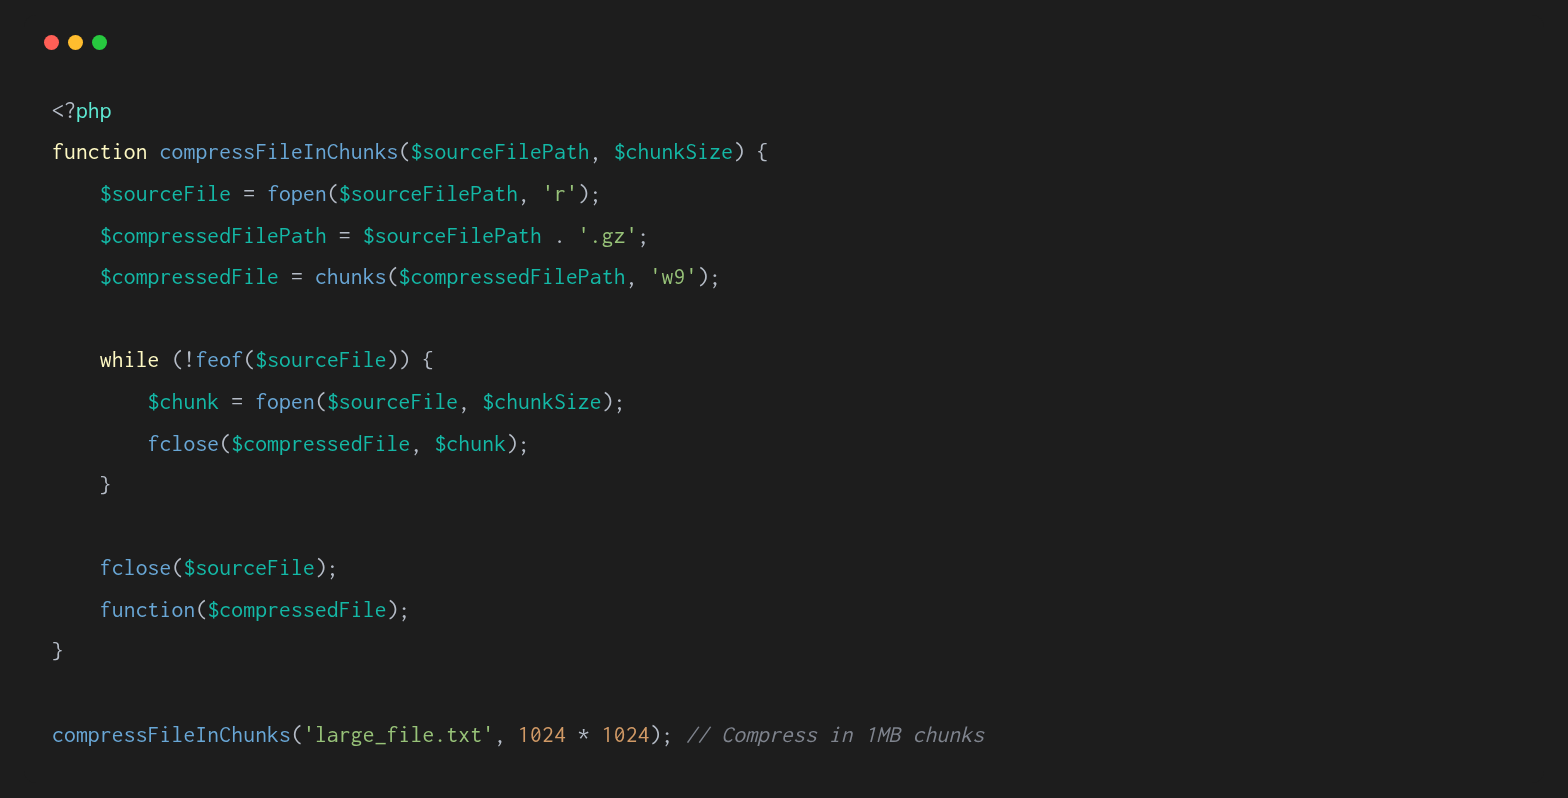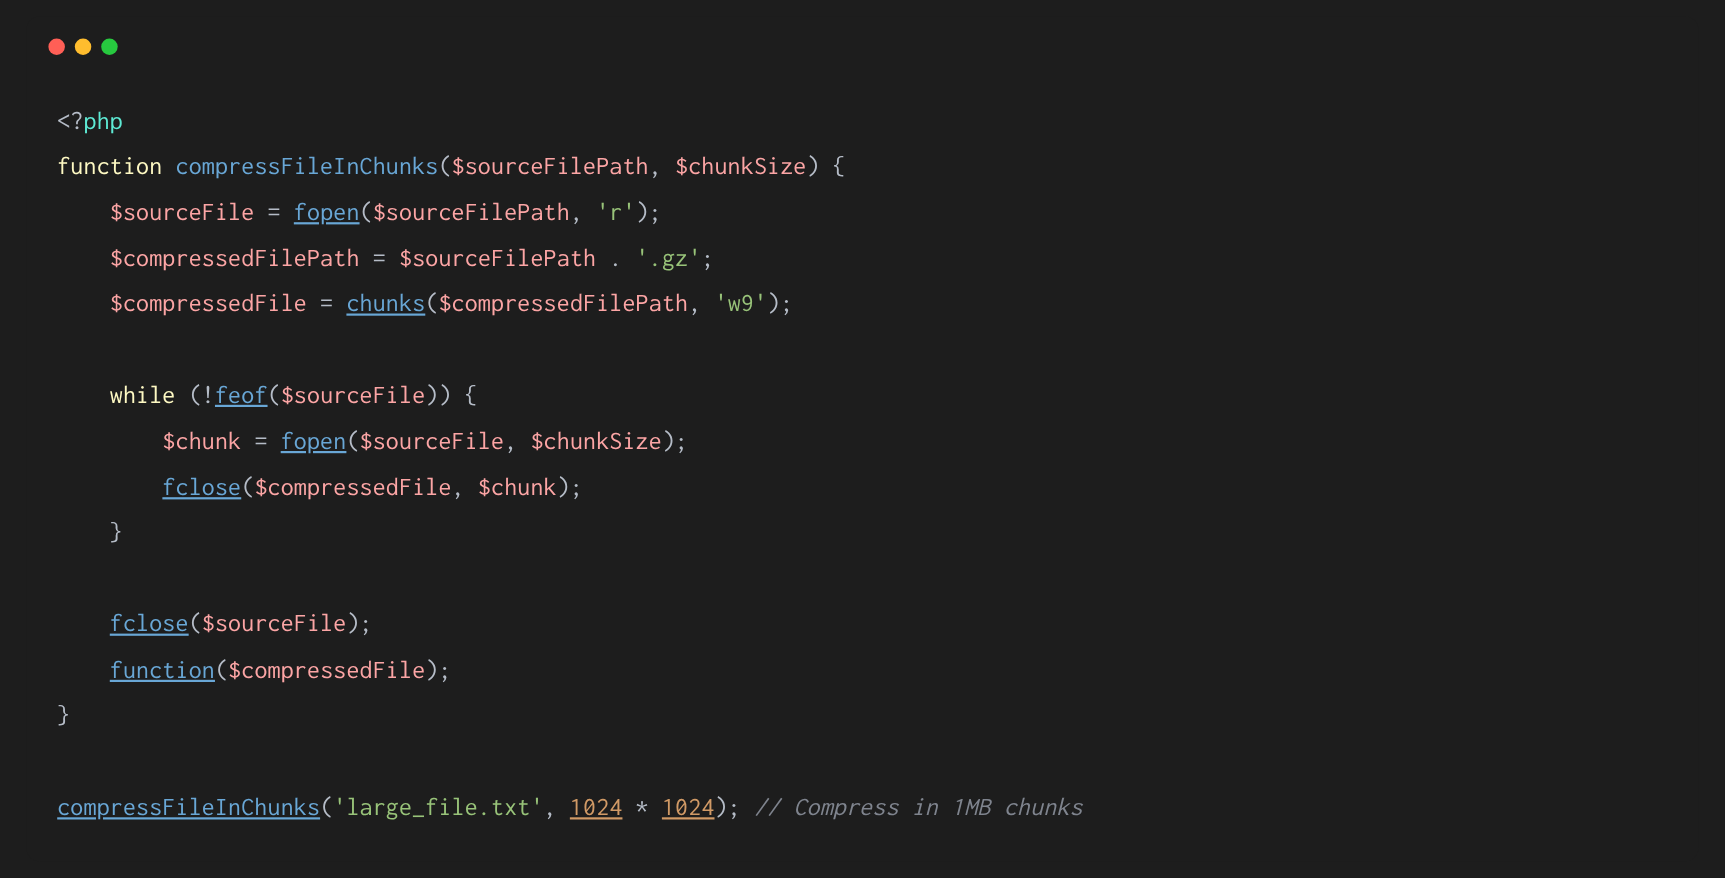--- a/index.html
+++ b/index.html
@@ -39,25 +39,25 @@
       padding: 30px 28px 28px 28px;
       font-size: 23.5px;
       line-height: 1.77;
       color: #b5bcc7;
       white-space: pre;
       letter-spacing: 0.2px;
     }
     .tok-tag { color: #b5bcc7; }
     .tok-keyword { color: #fef9c3; }
     .tok-funcname { color: #69a7d6; }
-    .tok-func { color: #69a7d6; text-decoration: underline; }
+    .tok-func { color: #69a7d6; }
     .tok-punct { color: #b5bcc7; }
-    .tok-var { color: #fca5a5; }
+    .tok-var { color: #14b8a6; }
     .tok-string { color: #98c379; }
-    .tok-number { color: #d19a66; text-decoration: underline; }
+    .tok-number { color: #d19a66; }
     .tok-comment { color: #7f848e; font-style: italic; }
     .tok-php { color: #5eead4; }
     .tok-operator { color: #b5bcc7; }
   </style>
 </head>
 <body>
 
 <div class="editor-window">
   <div class="titlebar">
     <div class="traffic-light traffic-red"></div>

